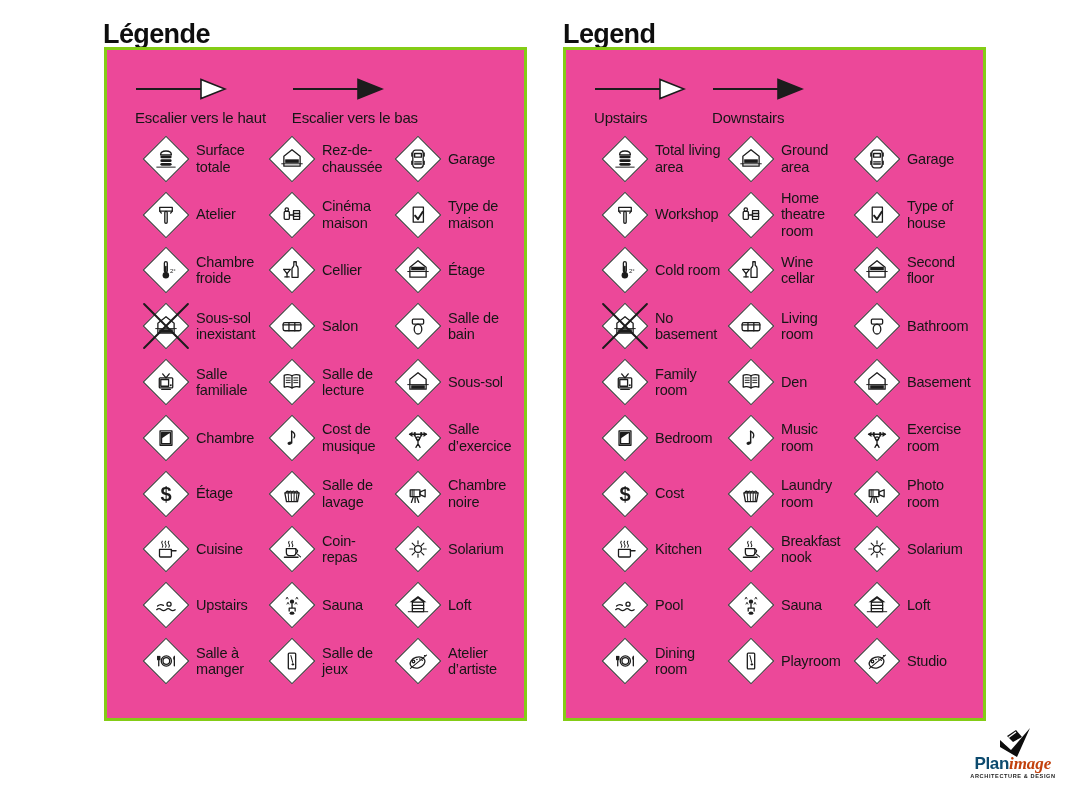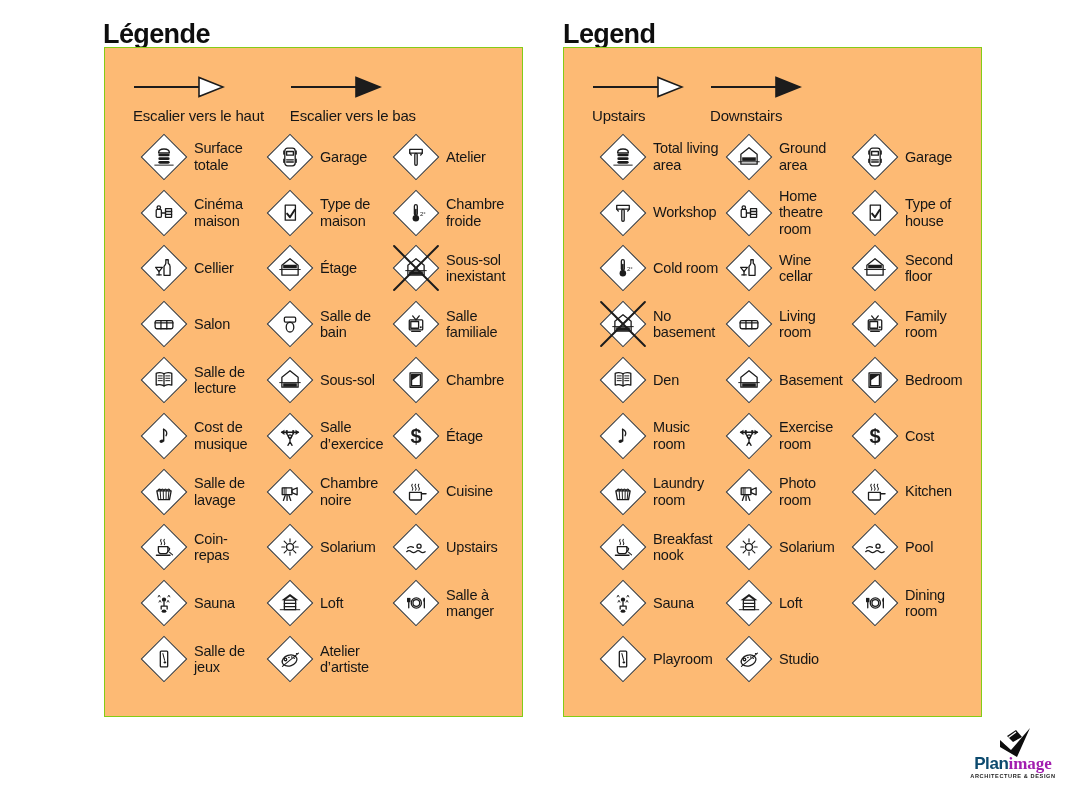--- a/index.html
+++ b/index.html
@@ -10,21 +10,21 @@
     -webkit-font-smoothing:antialiased;
   }
   .page-title{
     position:absolute;top:1px;font-size:27px;font-weight:700;
     letter-spacing:-0.6px;color:#0e0e0e;
   }
   #title-fr{left:103px}
   #title-en{left:563px}
   .panel{
     position:absolute;top:47px;width:417px;height:668px;
-    border:1px solid #84cc16;background:#fdba74;
+    border:3px solid #84cc16;background:#ec4899;
   }
   #panel-fr{left:104px}
   #panel-en{left:563px}
   .arrows{position:absolute;top:26px;left:28px;display:flex;gap:26px}
   .arrow-block{display:flex;flex-direction:column;align-items:flex-start}
   .arrow-label{font-size:15px;margin-top:3px;white-space:nowrap;letter-spacing:-0.2px;color:#161616}
   .grid{
     position:absolute;top:81px;left:36px;
     display:grid;grid-template-columns:126px 126px 134px;grid-auto-rows:55.8px;
   }
@@ -37,21 +37,21 @@
   }
   .pict{position:absolute;left:50%;top:50%;transform:translate(-50%,-50%);width:26px;height:26px}
   .xline{position:absolute;left:-9px;top:22px;width:64px;height:2px;background:#1c1c1c;border-radius:1px}
   .x1{transform:rotate(45deg)}
   .x2{transform:rotate(-45deg)}
   .label{font-size:14.5px;line-height:16.5px;letter-spacing:-0.2px;max-width:68px;color:#161616}
   .logo{position:absolute;right:8px;bottom:6px;width:118px;text-align:center}
   .logo-glyph{display:block;margin:0 auto -3px auto}
   .logo-text{font-size:17px;line-height:16px;white-space:nowrap}
   .logo-plan{font-weight:700;letter-spacing:-0.4px;color:#0c4a6e}
-  .logo-image{font-family:"Liberation Serif",serif;font-weight:700;color:#a21caf}
+  .logo-image{font-family:"Liberation Serif",serif;font-style:italic;font-weight:700;color:#c2410c}
   .logo-tagline{font-size:5.6px;letter-spacing:0.6px;margin-top:1px;color:#222;font-weight:700}
 </style>
 </head>
 <body>
 
 <h1 class="page-title" id="title-fr">Légende</h1>
 <h1 class="page-title" id="title-en">Legend</h1>
 
 <section class="panel" id="panel-fr">
   <div class="arrows">
@@ -82,20 +82,32 @@
               <line x1="3.5" y1="19.5" x2="20.5" y2="19.5" stroke-width="0.9"></line>
             </g>
           </svg>
         </span>
         <span class="label">Surface totale</span>
       </div>
       <div class="cell">
         <span class="diamond">
           <svg class="pict" viewBox="0 0 24 24">
             <g stroke="#1c1c1c" stroke-width="1.2" fill="none" stroke-linecap="round" stroke-linejoin="round">
+              <path d="M12 3.5 L19.5 9.5 V18.6 H4.5 V9.5 Z"></path>
+              <rect x="5.7" y="12.3" width="12.6" height="3.3" fill="#1c1c1c" stroke="none"></rect>
+              <line x1="2.5" y1="16.4" x2="21.5" y2="16.4" stroke-width="0.9"></line>
+            </g>
+          </svg>
+        </span>
+        <span class="label">Rez-de-chaussée</span>
+      </div>
+      <div class="cell">
+        <span class="diamond">
+          <svg class="pict" viewBox="0 0 24 24">
+            <g stroke="#1c1c1c" stroke-width="1.2" fill="none" stroke-linecap="round" stroke-linejoin="round">
               <rect x="7.2" y="3.8" width="9.6" height="16.4" rx="2.6"></rect>
               <rect x="8.9" y="6.9" width="6.2" height="3.4"></rect>
               <line x1="8.9" y1="14.6" x2="15.1" y2="14.6"></line>
               <line x1="8.9" y1="16.6" x2="15.1" y2="16.6"></line>
               <rect x="5.7" y="6" width="1.4" height="3.8" fill="#1c1c1c" stroke="none"></rect>
               <rect x="16.9" y="6" width="1.4" height="3.8" fill="#1c1c1c" stroke="none"></rect>
               <rect x="5.7" y="13.6" width="1.4" height="3.8" fill="#1c1c1c" stroke="none"></rect>
               <rect x="16.9" y="13.6" width="1.4" height="3.8" fill="#1c1c1c" stroke="none"></rect>
             </g>
           </svg>
@@ -606,20 +618,31 @@
           <svg class="pict" viewBox="0 0 24 24">
             <g stroke="#1c1c1c" stroke-width="1.2" fill="none" stroke-linecap="round" stroke-linejoin="round">
               <rect x="3.8" y="8.8" width="16.4" height="7.6" rx="1.6"></rect>
               <line x1="9.2" y1="8.8" x2="9.2" y2="16.4"></line>
               <line x1="14.6" y1="8.8" x2="14.6" y2="16.4"></line>
               <line x1="3.8" y1="11" x2="20.2" y2="11"></line>
             </g>
           </svg>
         </span>
         <span class="label">Living room</span>
+      </div>
+      <div class="cell">
+        <span class="diamond">
+          <svg class="pict" viewBox="0 0 24 24">
+            <g stroke="#1c1c1c" stroke-width="1.2" fill="none" stroke-linecap="round" stroke-linejoin="round">
+              <rect x="6.8" y="5.6" width="10.4" height="4.6" rx="1"></rect>
+              <ellipse cx="12" cy="14.9" rx="3.5" ry="4.5"></ellipse>
+            </g>
+          </svg>
+        </span>
+        <span class="label">Bathroom</span>
       </div>
       <div class="cell">
         <span class="diamond">
           <svg class="pict" viewBox="0 0 24 24">
             <g stroke="#1c1c1c" stroke-width="1.2" fill="none" stroke-linecap="round" stroke-linejoin="round">
               <rect x="5.8" y="8.2" width="12.4" height="9.2" rx="0.8"></rect>
               <rect x="7.2" y="9.7" width="7.2" height="6.2"></rect>
               <path d="M12 8.2 L8.9 4.5 M12 8.2 L15 4.5"></path>
               <rect x="15.6" y="14.2" width="1.6" height="1.6" fill="#1c1c1c" stroke="none"></rect>
               <line x1="8" y1="18.8" x2="16" y2="18.8"></line>

